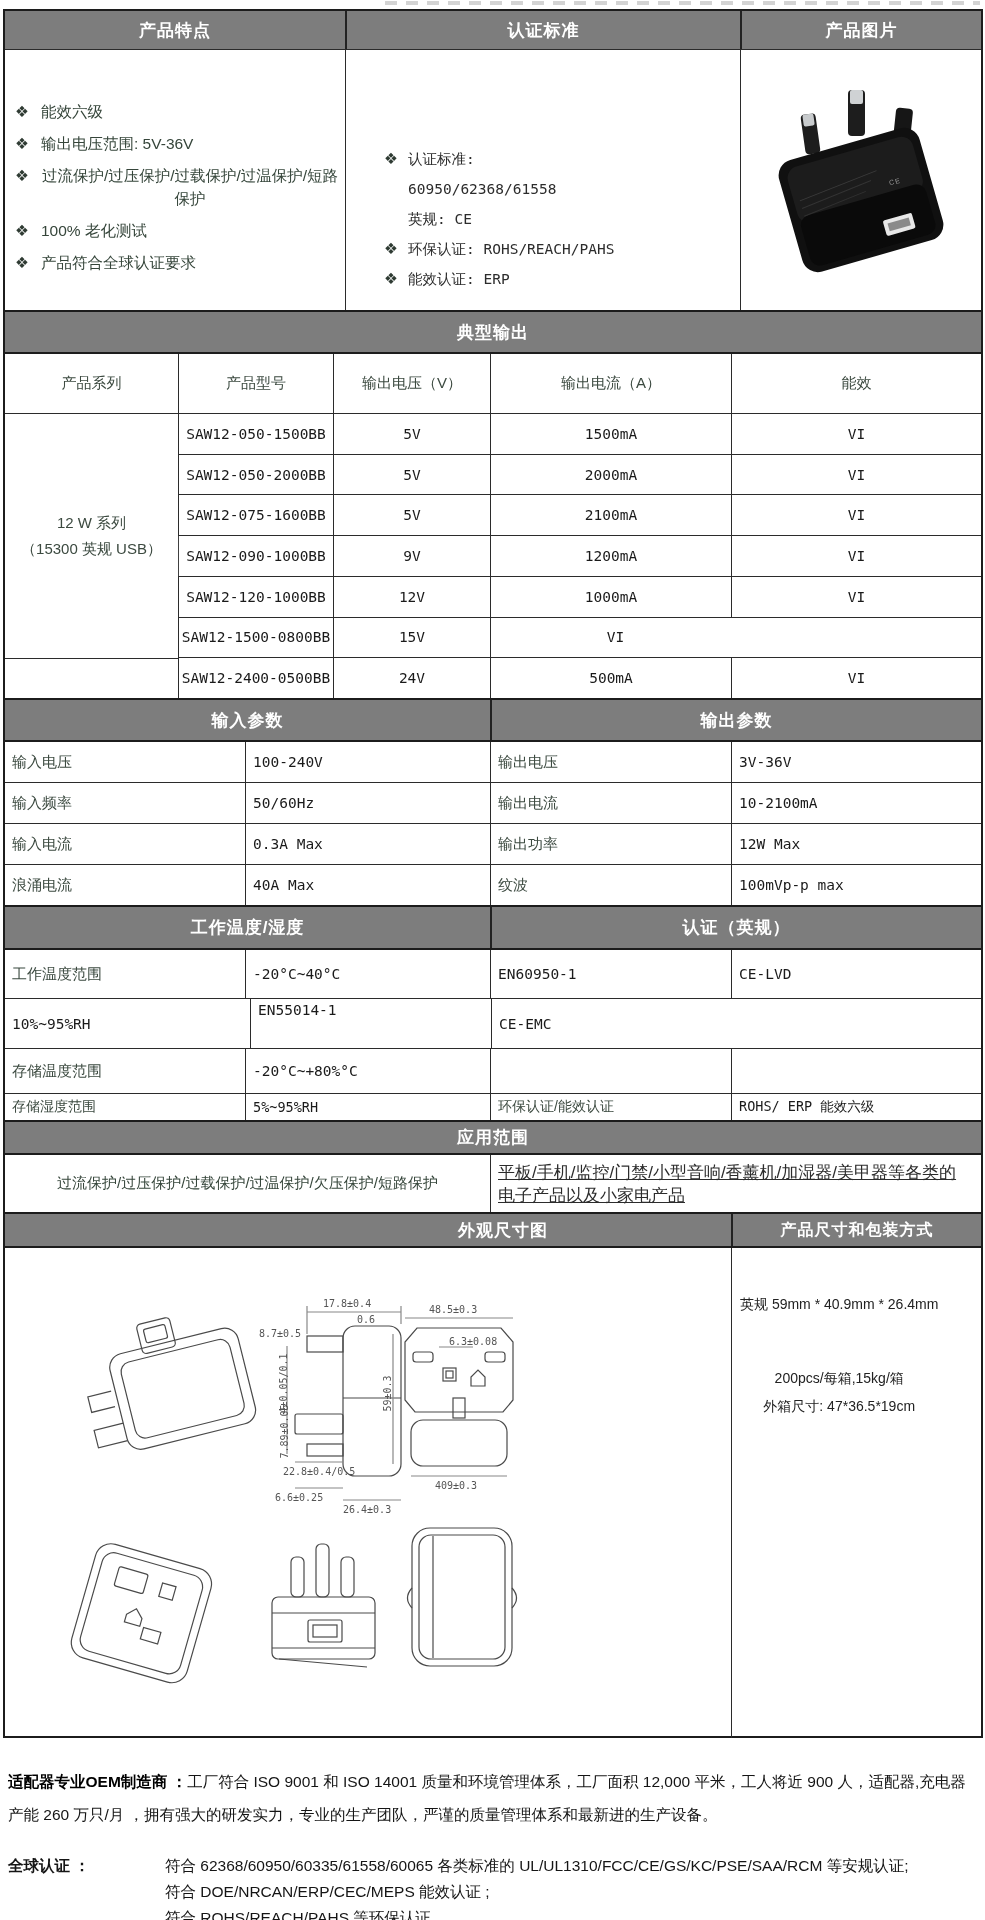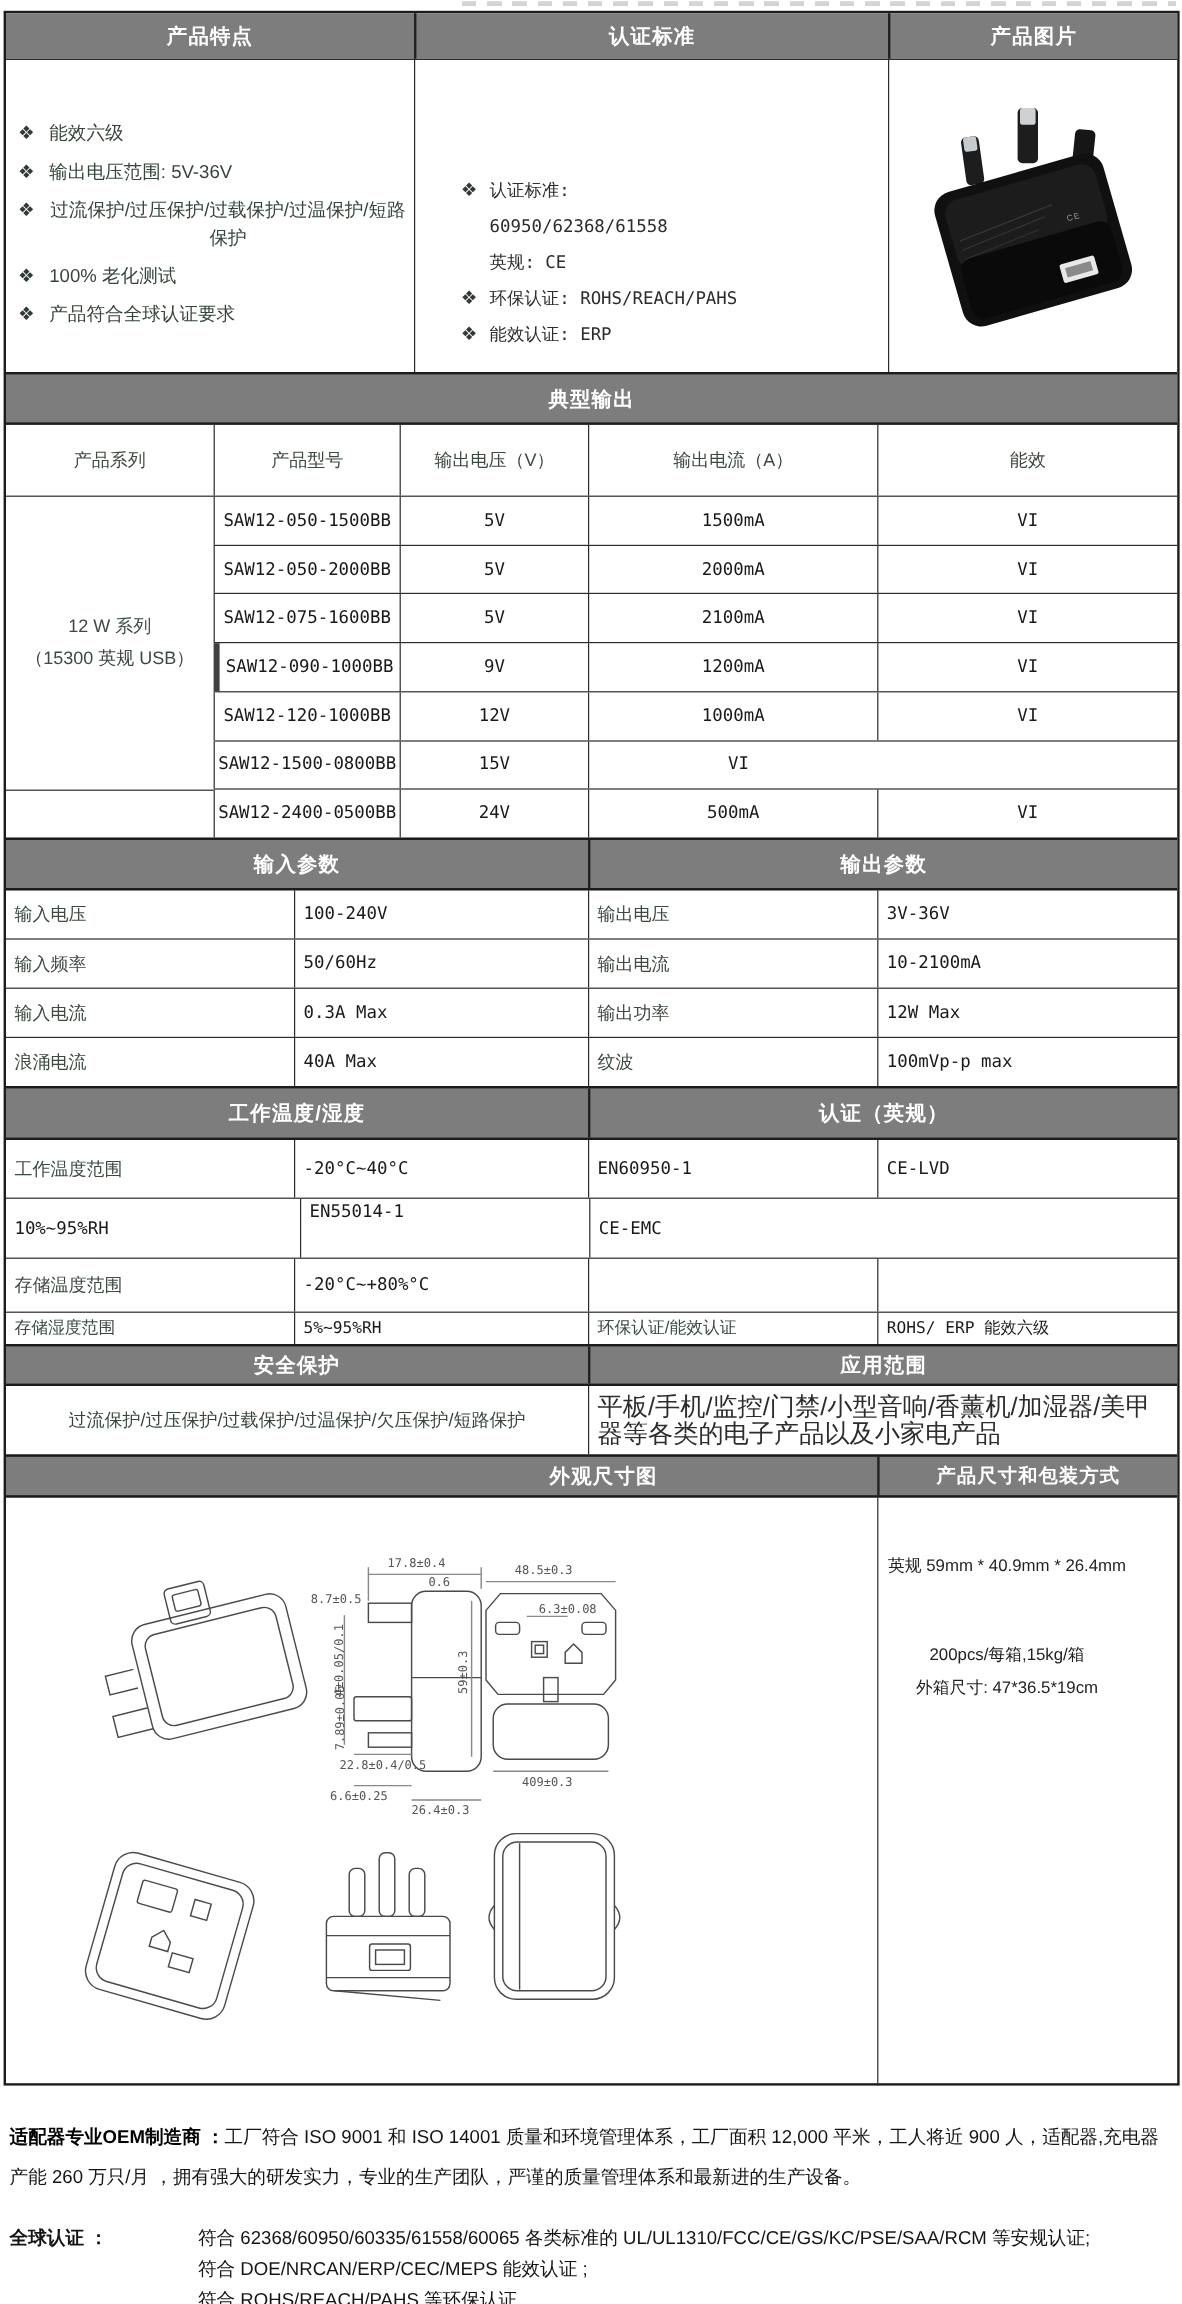--- a/index.html
+++ b/index.html
@@ -39,22 +39,22 @@
        font-family:"DejaVu Sans Mono","Liberation Mono",monospace;}
   .dim.rot{transform:rotate(-90deg);transform-origin:center center;}
   .footer{position:absolute;left:0;top:1765px;width:985px;font-size:15.5px;color:#151515;}
   .footer p{margin:0;padding:0 10px 0 8px;}
   .oem{line-height:33px;}
   .oem b,.glob b{color:#000;}
   .glob{display:flex;margin-top:22px;}
   .glob .glabel{flex:0 0 157px;font-weight:bold;line-height:26px;}
   .glob .glines div{line-height:26px;}
   .safety-left{font-size:15px;color:#35453a;justify-content:center;}
-  .app-right{font-size:21px;color:#2c2c2c;line-height:23px;padding:4px 8px 4px 7px;
-             text-align:left;justify-content:flex-start;align-items:center;display:flex;}
+  .app-right{font-size:17px;color:#2c2c2c;line-height:23px;padding:4px 8px 4px 7px;
+             text-align:left;justify-content:flex-start;align-items:center;display:flex;text-decoration:underline;}
   svg{display:block;}
   .photo-cell{position:relative;justify-content:center;}
   .ce-mark{position:absolute;left:148px;top:128px;font-size:7px;color:#9a9a9a;
            transform:rotate(-14deg);letter-spacing:1px;}
 </style>
 </head>
 <body>
 
 <div class="page">
   <div class="top-artifact"></div>
@@ -173,21 +173,21 @@
           <div class="c mono" style="width:241px;">2000mA</div>
           <div class="c mono" style="width:250px;">VI</div>
         </div>
         <div class="row" style="flex:1;">
           <div class="c mono" style="width:155px;border-left:1px solid #2b2b2b;">SAW12-075-1600BB</div>
           <div class="c mono" style="width:157px;">5V</div>
           <div class="c mono" style="width:241px;">2100mA</div>
           <div class="c mono" style="width:250px;">VI</div>
         </div>
         <div class="row" style="flex:1;">
-          <div class="c mono" style="width:155px;border-left:5px solid #404040;">SAW12-090-1000BB</div>
+          <div class="c mono" style="width:155px;border-left:1px solid #404040;">SAW12-090-1000BB</div>
           <div class="c mono" style="width:157px;">9V</div>
           <div class="c mono" style="width:241px;">1200mA</div>
           <div class="c mono" style="width:250px;">VI</div>
         </div>
         <div class="row" style="flex:1;">
           <div class="c mono" style="width:155px;border-left:1px solid #2b2b2b;">SAW12-120-1000BB</div>
           <div class="c mono" style="width:157px;">12V</div>
           <div class="c mono" style="width:241px;text-align:center;">1000mA</div>
           <div class="c mono" style="width:250px;">VI</div>
         </div>
@@ -262,21 +262,20 @@
       </div>
       <div class="row" style="height:27px;">
         <div class="c left label-cn" style="width:240px;font-size:14px;">存储湿度范围</div>
         <div class="c left mono" style="width:245px;font-size:13.5px;">5%~95%RH</div>
         <div class="c left label-cn" style="width:241px;font-size:14px;">环保认证/能效认证</div>
         <div class="c left mono" style="width:250px;font-size:13.5px;">ROHS/ ERP 能效六级</div>
       </div>
     </div>
 
     <div class="band bt bsplit" style="height:35px;">
-      <div class="bcell" style="width:485px;">安全保护</div>
       <div class="bcell" style="width:491px;">应用范围</div>
     </div>
 
     <div class="row" style="height:57px;border-top:none;justify-content:center;">
       <div class="c safety-left" style="width:485px;">过流保护/过压保护/过载保护/过温保护/欠压保护/短路保护</div>
       <div class="c app-right" style="width:491px;">平板/手机/监控/门禁/小型音响/香薰机/加湿器/美甲器等各类的电子产品以及小家电产品</div>
     </div>
 
     <div class="band bt bsplit" style="height:36px;">
       <div class="bcell" style="width:726px;padding-left:270px;">外观尺寸图</div>

